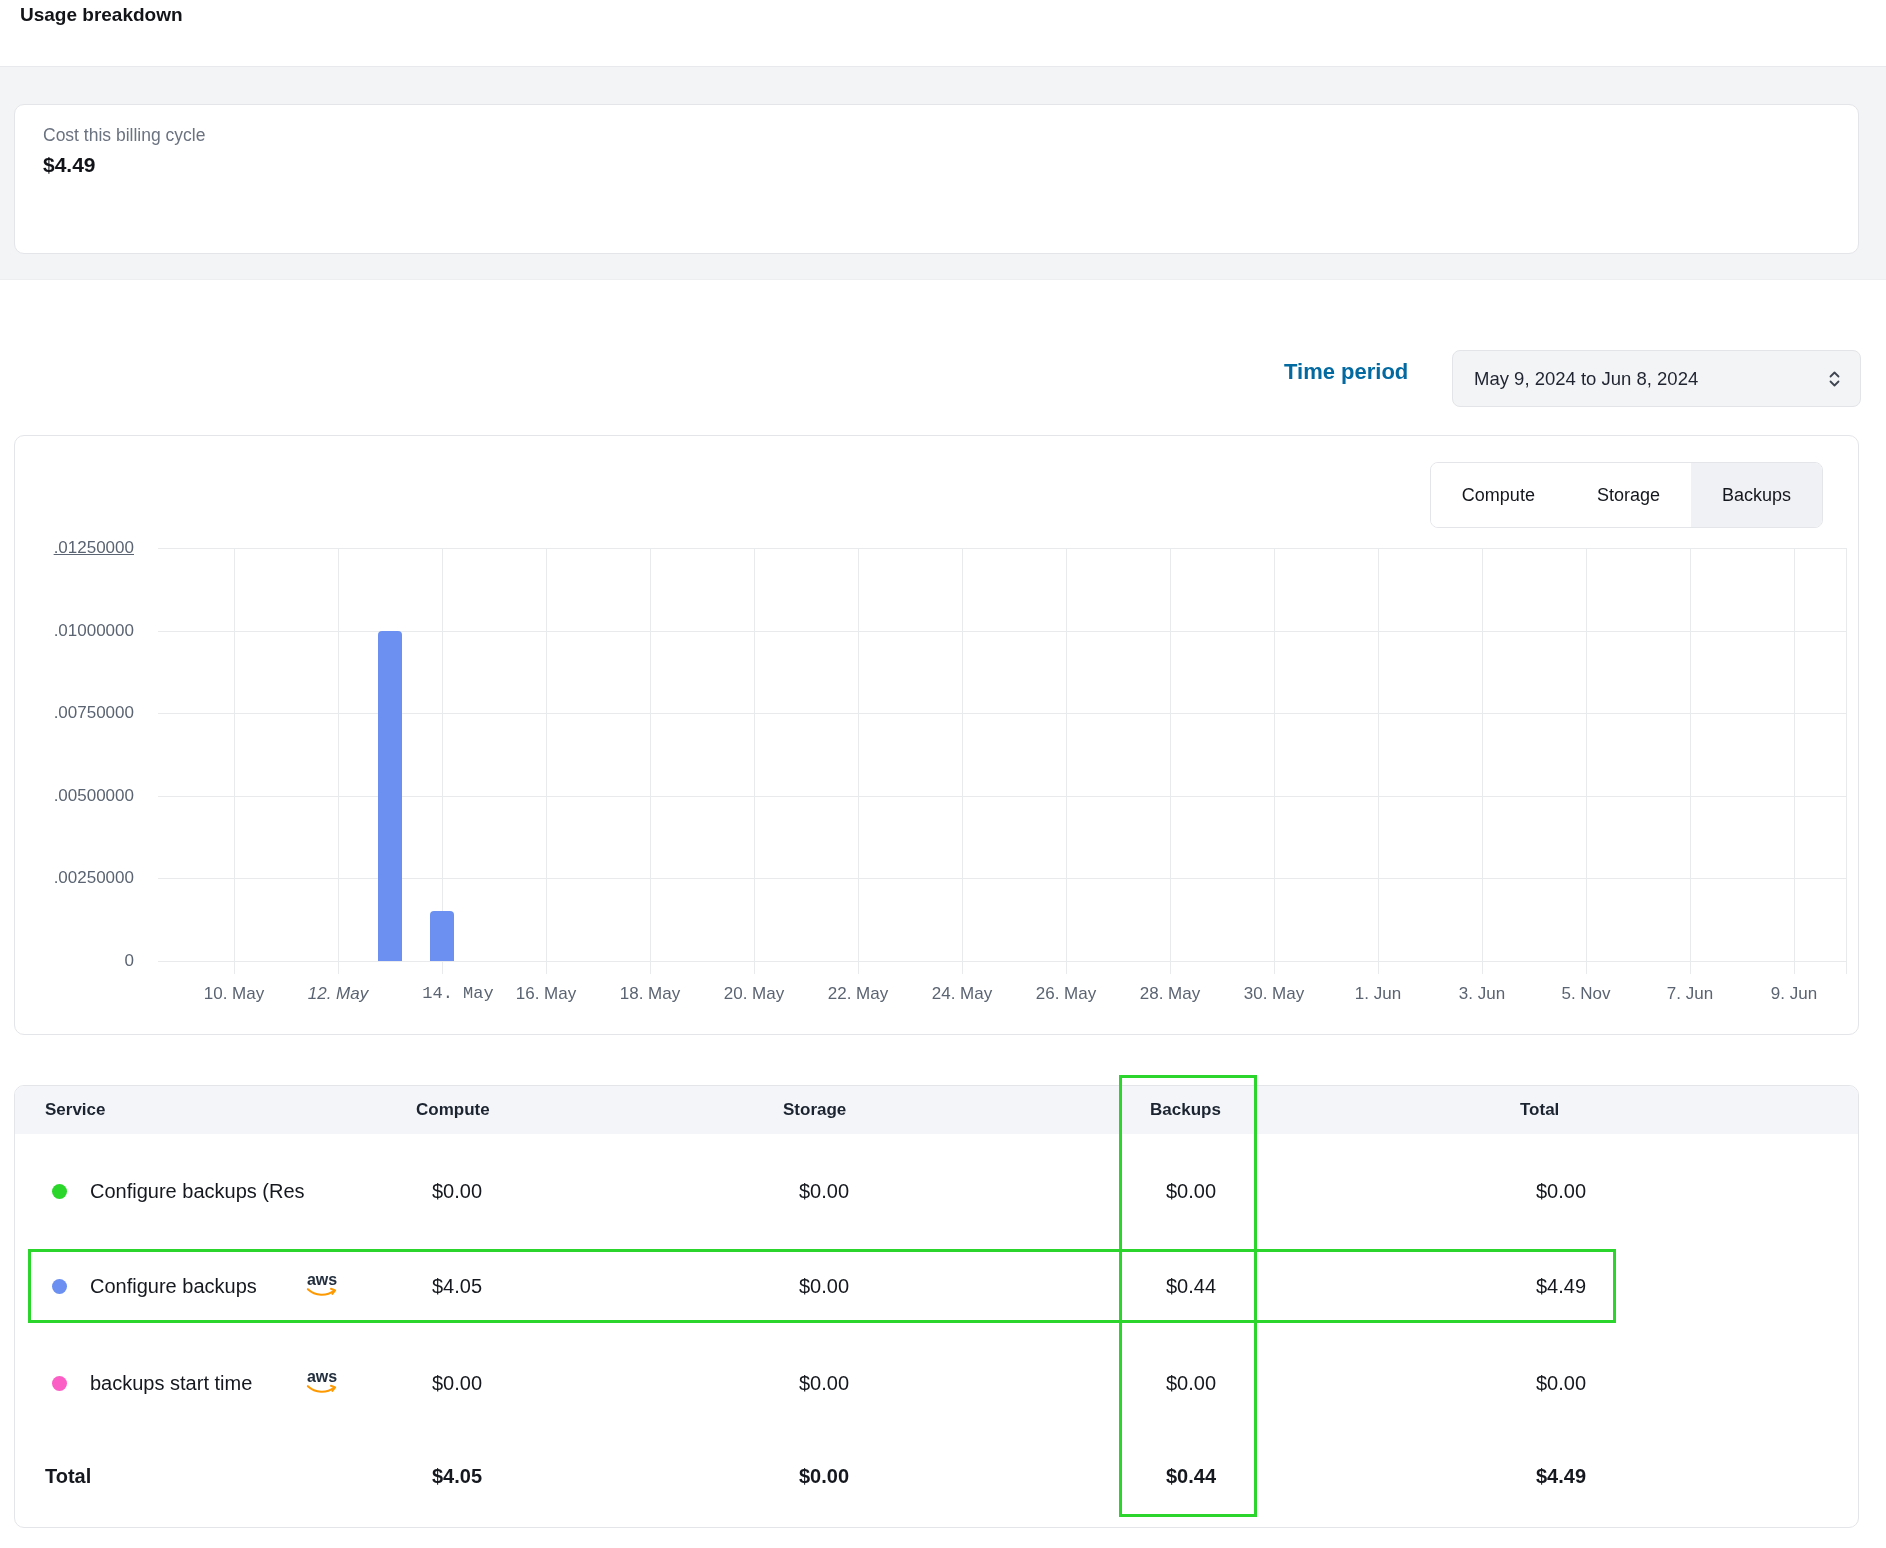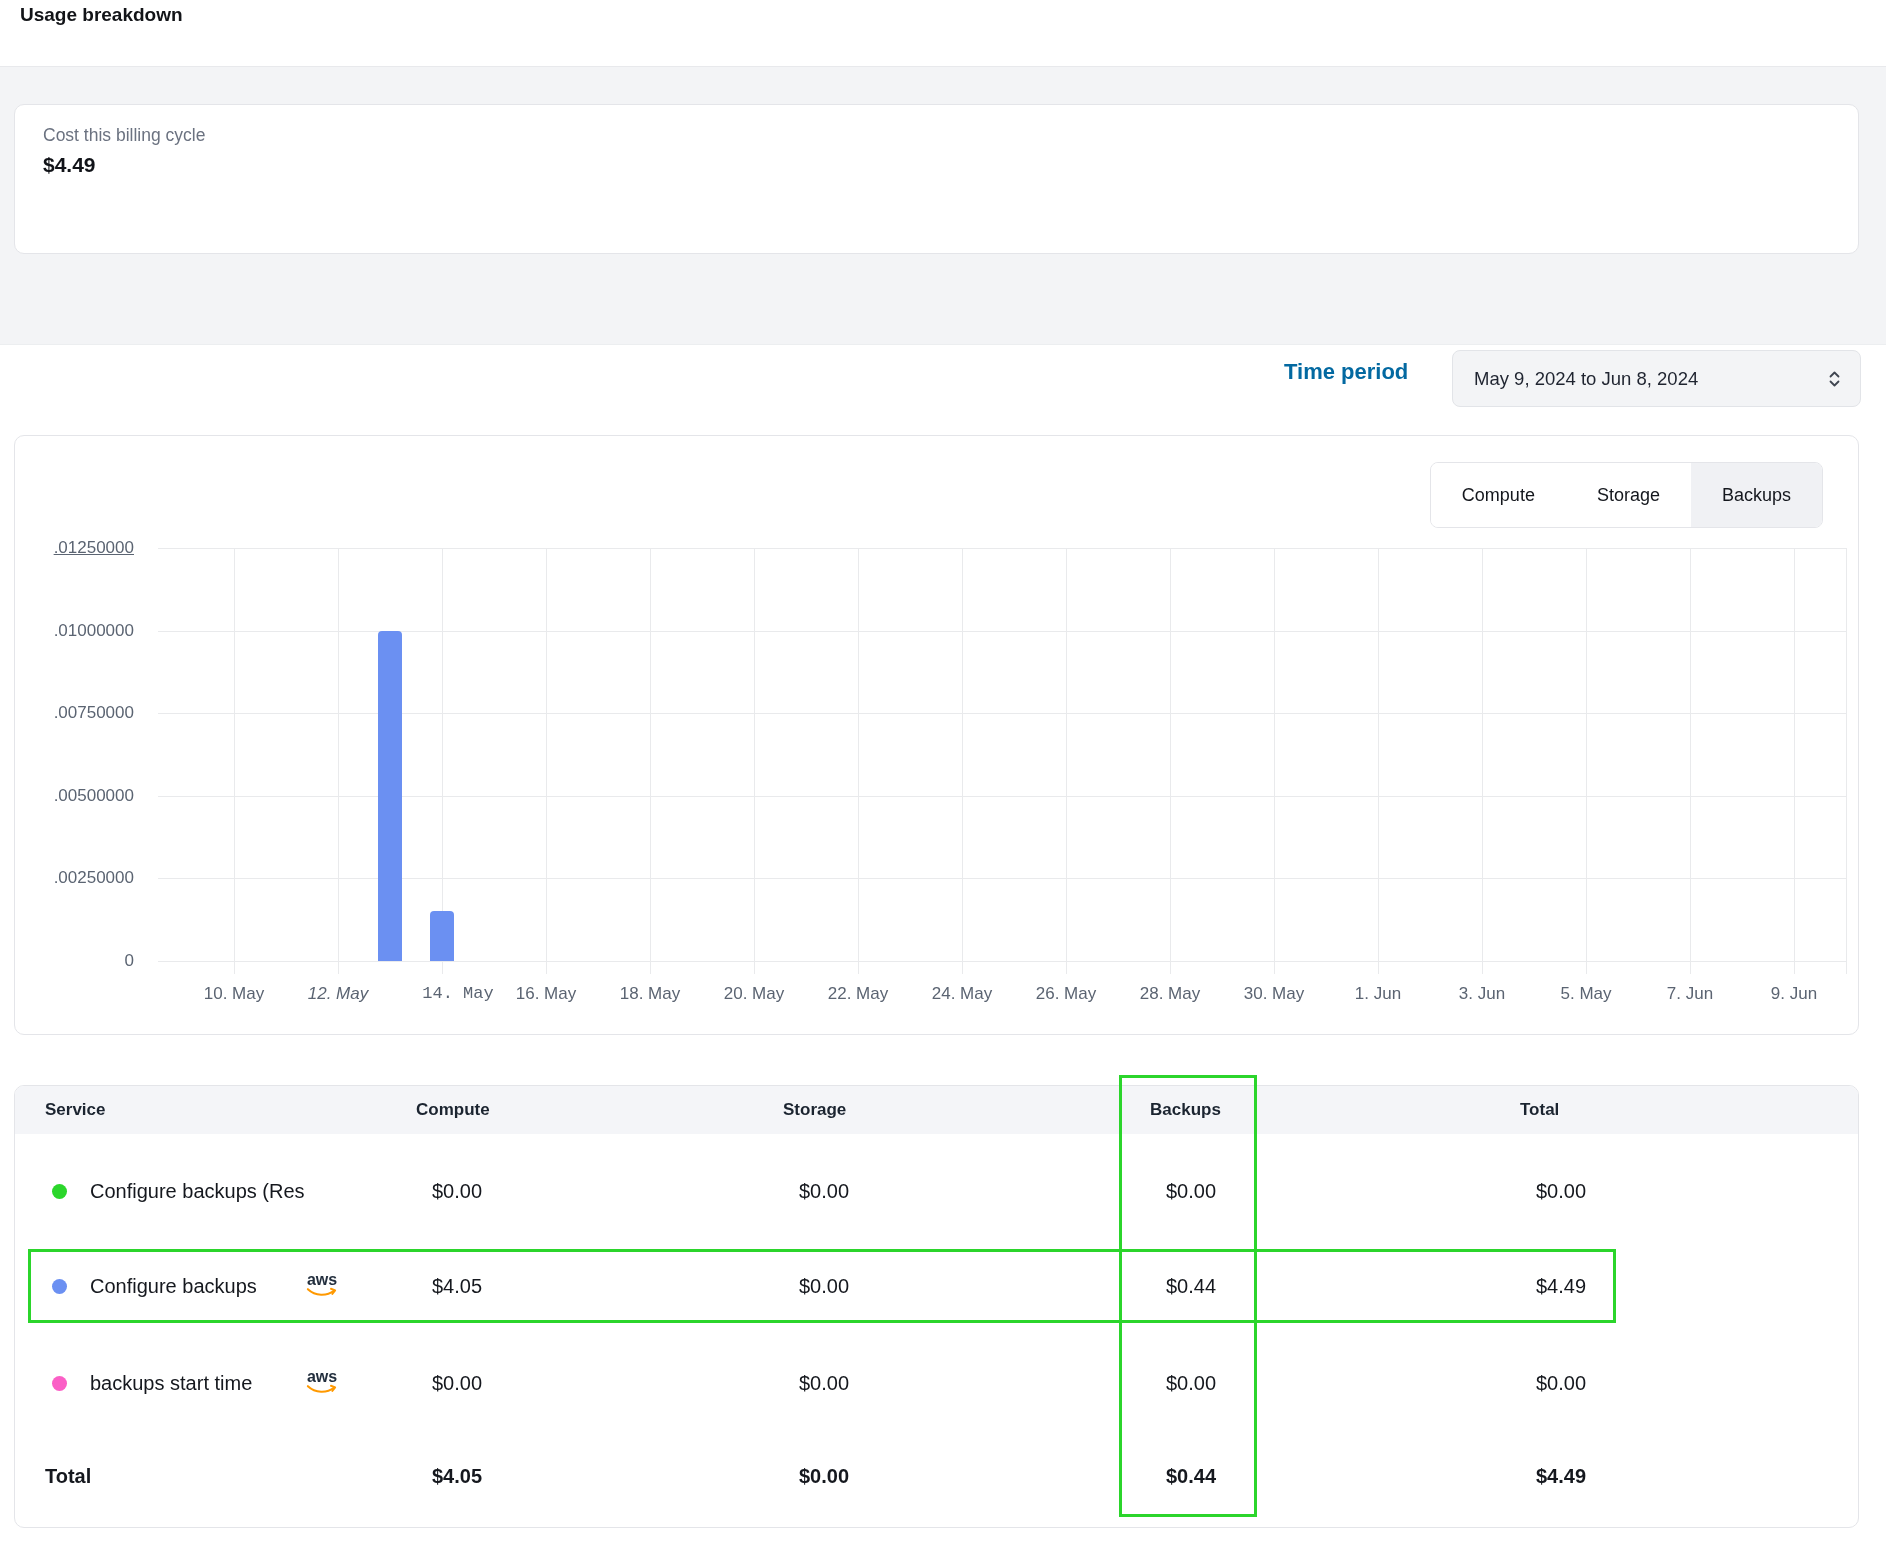--- a/index.html
+++ b/index.html
@@ -5,21 +5,21 @@
   * { margin:0; padding:0; box-sizing:border-box; }
   html,body { background:#ffffff; }
   body {
     font-family:"Liberation Sans", sans-serif;
     width:1886px; height:1548px; position:relative; overflow:hidden;
     color:#15181e;
   }
   .page-title { position:absolute; left:20px; top:4px; font-size:19px; font-weight:700; color:#121418; }
 
   
-  .band { position:absolute; left:0; top:66px; width:1886px; height:279px; background:#f3f4f6;
+  .band { position:absolute; left:0; top:66px; width:1886px; height:214px; background:#f3f4f6;
           border-top:1px solid #e8e9ec; border-bottom:1px solid #eceef0; }
   .cost-card { position:absolute; left:14px; top:37px; width:1845px; height:150px;
                background:#fff; border:1px solid #e4e5e9; border-radius:10px; padding:20px 28px; }
   .cost-label { font-size:17.5px; color:#6b7280; }
   .cost-amount { font-size:21px; font-weight:700; color:#111318; margin-top:7px; }
 
   
   .tp-label { position:absolute; left:1284px; top:359px; font-size:22px; font-weight:700; color:#0369a1; }
   .tp-select { position:absolute; left:1452px; top:350px; width:409px; height:57px;
                background:#f3f4f6; border:1px solid #e2e4e8; border-radius:8px;
@@ -125,21 +125,21 @@
     <div class="xtick" style="left: 999px; top: 548px;">26. May</div>
     <div class="gridline-v" style="left: 1155px; top: 112px; height: 426px;"></div>
     <div class="xtick" style="left: 1103px; top: 548px;">28. May</div>
     <div class="gridline-v" style="left: 1259px; top: 112px; height: 426px;"></div>
     <div class="xtick" style="left: 1207px; top: 548px;">30. May</div>
     <div class="gridline-v" style="left: 1363px; top: 112px; height: 426px;"></div>
     <div class="xtick" style="left: 1311px; top: 548px;">1. Jun</div>
     <div class="gridline-v" style="left: 1467px; top: 112px; height: 426px;"></div>
     <div class="xtick" style="left: 1415px; top: 548px;">3. Jun</div>
     <div class="gridline-v" style="left: 1571px; top: 112px; height: 426px;"></div>
-    <div class="xtick" style="left: 1519px; top: 548px;">5. May</div>
+    <div class="xtick" style="left: 1519px; top: 548px;">5. Nov</div>
     <div class="gridline-v" style="left: 1675px; top: 112px; height: 426px;"></div>
     <div class="xtick" style="left: 1623px; top: 548px;">7. Jun</div>
     <div class="gridline-v" style="left: 1779px; top: 112px; height: 426px;"></div>
     <div class="xtick" style="left: 1727px; top: 548px;">9. Jun</div>
     <div class="gridline-v" style="left: 1831px; top: 112px; height: 426px;"></div>
     <div class="bar" style="left: 363px; top: 194.6px; height: 330.4px; background: rgb(107, 144, 242);"></div>
     <div class="bar" style="left: 415px; top: 475.44px; height: 49.56px; background: rgb(107, 144, 242);"></div>
   </div>
 
 <div class="table-card">

